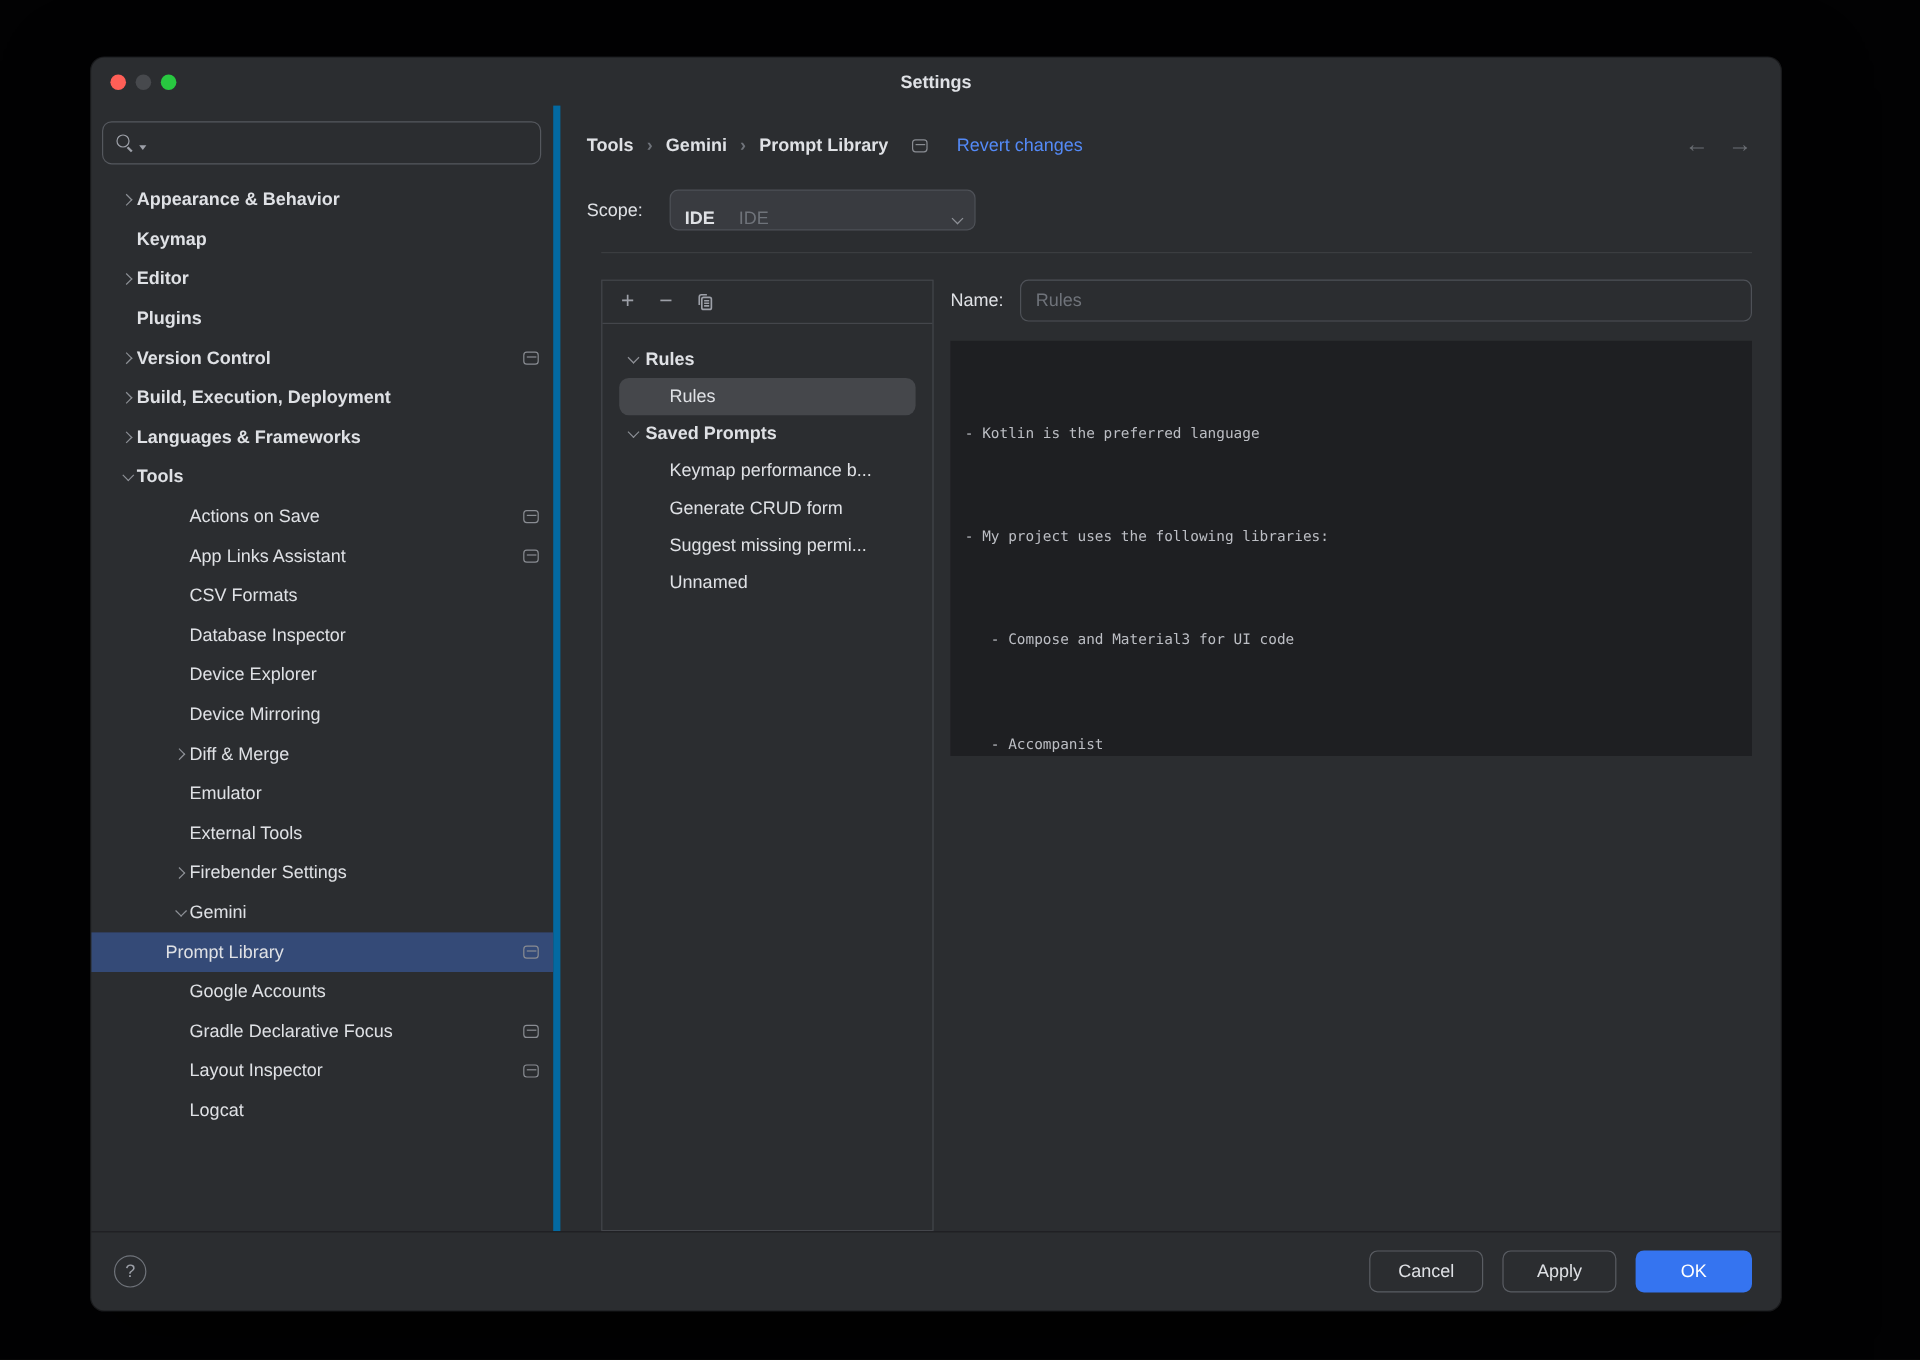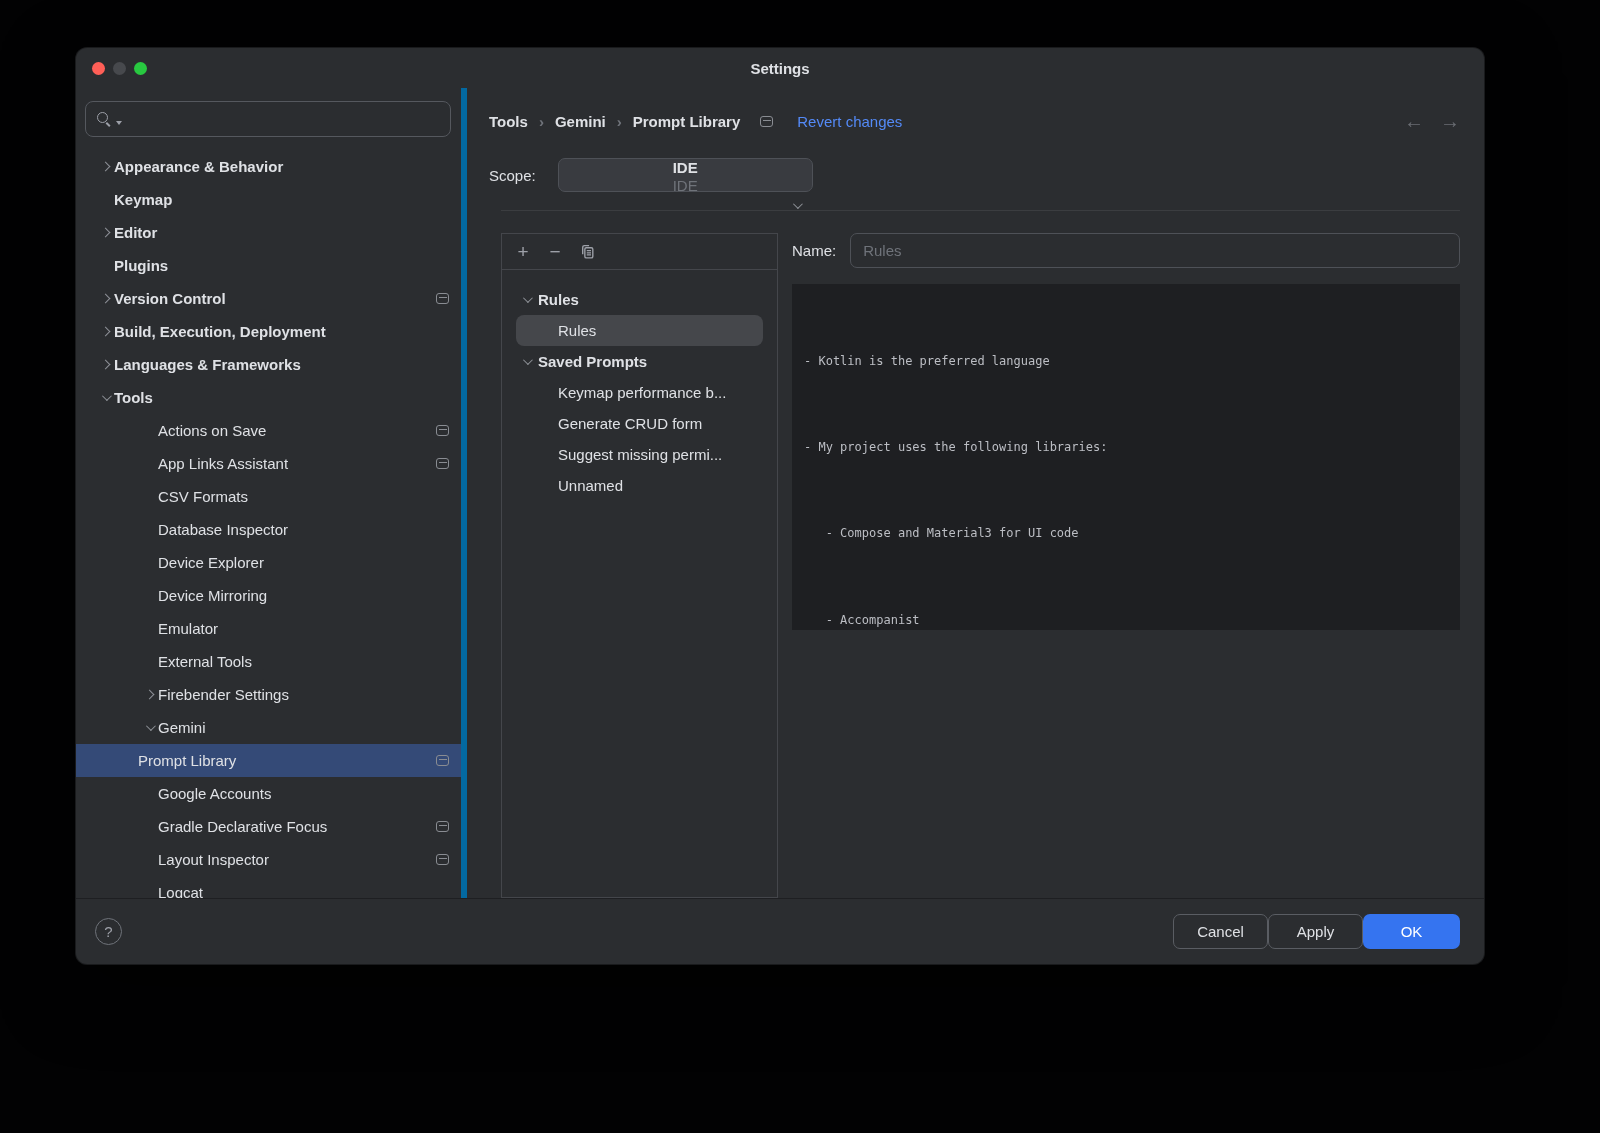--- a/index.html
+++ b/index.html
@@ -1,19 +1,19 @@
 <!DOCTYPE html>
 <html><head>
 <meta charset="utf-8">
 <style>
   * { margin:0; padding:0; box-sizing:border-box; }
   html,body { width:1600px; height:1133px; background:#020203; overflow:hidden;
               font-family:"Liberation Sans", sans-serif; }
 
-  .window { position:absolute; left:76px; top:48px; width:1408px; height:916px;
+  .window { position:absolute; left:76px; top:48px; width:1408px; height:1044px;
             background:#2b2d30; border-radius:11px; overflow:hidden;
             box-shadow:0 0 0 1px #191a1c, 0 24px 70px rgba(0,0,0,.65);
             display:flex; flex-direction:column; color:#dfe1e5; font-size:15px; }
 
   
   .titlebar { height:40px; flex:0 0 40px; position:relative; display:flex; align-items:center; }
   .lights { display:flex; gap:8px; margin-left:16px; }
   .light { width:13px; height:13px; border-radius:50%; }
   .light.red { background:#ff5f57; }
   .light.gray { background:#47494d; }
@@ -61,21 +61,21 @@
 
   .crumbrow { margin-top:16px; height:34px; display:flex; align-items:center; }
   .crumb { font-weight:bold; }
   .crumb-sep { color:#6f737a; margin:0 11px; font-weight:bold; }
   .revert { display:flex; align-items:center; gap:24px; margin-left:20px; }
   .revert a { color:#548af7; text-decoration:none; }
   .navarrows { margin-left:auto; display:flex; gap:16px; color:#6a6d73; font-size:20px; }
 
   .scoperow { margin-top:20px; height:34px; display:flex; align-items:center; gap:22px; }
   .dropdown { width:255px; height:34px; background:#393b40; border:1px solid #4e5157; border-radius:7px;
-              display:flex; align-items:center; padding:0 12px; gap:1px;flex-direction:column; }
+              display:flex; align-items:flex-end; padding:0 12px; gap:20px; }
   .dd-prefix { font-weight:bold; }
   .dd-value { color:#6f737a; }
   .dd-chev { margin-left:auto; }
 
   .hsep { margin-top:18px; height:1px; background:#3b3d40; margin-left:12px; }
 
   .content { margin-top:22px; flex:1; display:flex; gap:14px; min-height:0; margin-left:12px; }
 
   
   .listpanel { width:277px; flex:0 0 277px; border:1px solid #44464b; display:flex; flex-direction:column; }
@@ -101,21 +101,21 @@
   .editor { margin-top:16px; height:346px; background:#1e1f22; padding:5px 12px; overflow:hidden;
             font-family:"DejaVu Sans Mono","DejaVu Sans",monospace; font-size:12px; line-height:28.8px;
             color:#bcbec4; white-space:pre; }
   .eline { height:28.8px; }
 
   
   .footer { flex:0 0 66px; border-top:1px solid #1e1f22; display:flex; align-items:center;
             padding:0 24px 0 19px; }
   .help { width:27px; height:27px; border:1px solid #6f737a; border-radius:50%; color:#9da0a8;
           display:flex; align-items:center; justify-content:center; font-size:15px; }
-  .btns { margin-left:auto; display:flex; }
+  .btns { margin-left:auto; display:flex; gap:16px; }
   .btn { min-width:95px; height:35px; border-radius:7px; font-size:15px; color:#dfe1e5;
          background:transparent; border:1px solid #5a5d63; font-family:"Liberation Sans",sans-serif; }
   .btn.primary { background:#3574f0; border:none; min-width:97px; font-weight:normal; color:#ffffff; }
 </style>
 </head>
 <body>
 
 <div class="window">
 
   <div class="titlebar">
@@ -197,20 +197,26 @@
           <span class="slabel">CSV Formats</span>
         </div>
         <div class="srow lvl1">
           <span class="slabel">Database Inspector</span>
         </div>
         <div class="srow lvl1">
           <span class="slabel">Device Explorer</span>
         </div>
         <div class="srow lvl1">
           <span class="slabel">Device Mirroring</span>
+        </div>
+        <div class="srow lvl1" style="padding-left:24px">
+          <span class="arrow">
+              <span class="chev right"></span>
+            </span>
+          <span class="slabel">Diff &amp; Merge</span>
         </div>
         <div class="srow lvl1">
           <span class="slabel">Emulator</span>
         </div>
         <div class="srow lvl1">
           <span class="slabel">External Tools</span>
         </div>
         <div class="srow lvl1" style="padding-left:24px">
           <span class="arrow">
               <span class="chev right"></span>

